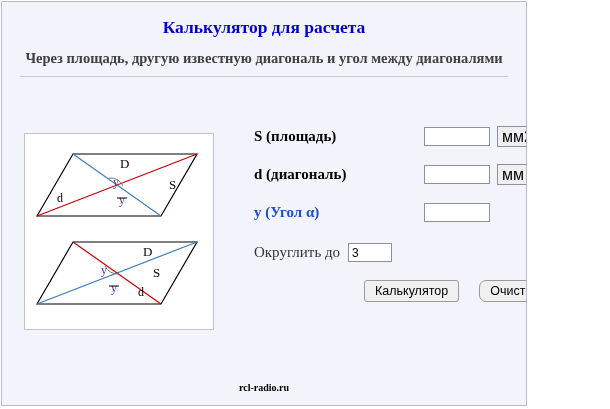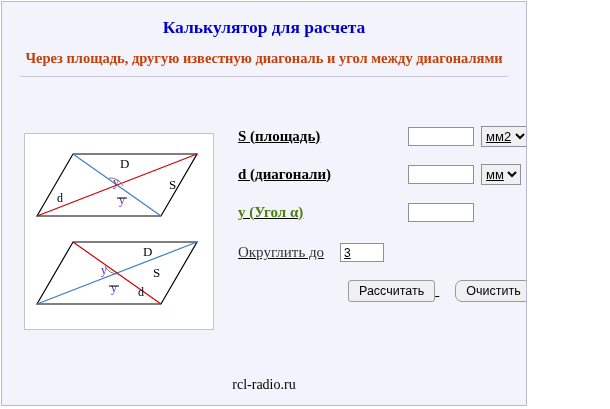--- a/index.html
+++ b/index.html
@@ -26,21 +26,21 @@
     text-align: center;
     color: #0000cc;
     font-weight: bold;
     font-size: 17.5px;
     line-height: 22px;
     padding-top: 14px;
   }
   .title .line2 { display: block; }
   .subtitle {
     text-align: center;
-    color: #c2410c;
+    color: #404040;
     font-weight: bold;
     font-size: 14.5px;
     padding-top: 12px;
     padding-bottom: 9px;
   }
   .divider {
     border: 0;
     border-top: 1px solid #c8c8d8;
     margin: 0 18px 0 18px;
   }
@@ -56,62 +56,60 @@
     top: 56px;
     width: 188px;
     height: 195px;
     background: #ffffff;
     border: 1px solid #c4c4c4;
   }
 
   
   .form {
     position: absolute;
-    left: 236px;
+    left: 252px;
     top: 40px;
     width: 350px;
-    text-decoration: underline;
   }
   .row {
     display: flex;
     align-items: center;
     height: 38px;
   }
   .row .lbl {
     width: 170px;
     font-weight: bold;
     font-size: 15px;
     color: #000;
   }
-  .row .lbl.violet { color: #4d7c0f; }
+  .row .lbl.violet { color: #1d4ed8; }
   .txt {
     width: 66px;
     height: 19px;
     border: 1px solid #8f8f9d;
     background: #ffffff;
     box-sizing: border-box;
     font-family: "Liberation Sans", sans-serif;
     font-size: 12px;
     padding: 1px 3px;
   }
   select.unit {
     margin-left: 7px;
     height: 21px;
     font-family: "Liberation Sans", sans-serif;
-    font-size: 13px;
+    font-size: 16px;
     border: 1px solid #8f8f9d;
     background: #f0f0f0;
   }
   .round-row {
     display: flex;
     align-items: center;
     margin-top: 12px;
     font-size: 15px;
     color: #333333;
-    gap: 8px;
   }
   .round-row .txt {
     width: 44px;
     margin: 0 8px;
   }
   .buttons {
     margin-top: 18px;
     padding-left: 110px;
   }
   .btn {
@@ -125,22 +123,22 @@
     cursor: pointer;
   }
   .btn + .btn { margin-left: 16px; border-radius: 7px; }
 
   .footer {
     position: absolute;
     left: 0;
     right: 0;
     bottom: 12px;
     text-align: center;
-    font-weight: normal;
-    font-size: 14px;
+    font-weight: bold;
+    font-size: 10px;
     color: #000;
   }
   svg { display: block; }
 </style>
 </head>
 <body>
 
 <div class="page">
 
   <div class="title">
@@ -187,39 +185,39 @@
 
       <div class="row">
         <div class="lbl">S (площадь)</div>
         <input class="txt" type="text" value="" style="">
         <select class="unit">
           <option>мм2</option>
         </select>
       </div>
 
       <div class="row">
-        <div class="lbl">d (диагонали)</div>
+        <div class="lbl">d (диагональ)</div>
         <input class="txt" type="text" value="" style="">
         <select class="unit">
           <option>мм</option>
         </select>
       </div>
 
       <div class="row">
         <div class="lbl violet">y (Угол α)</div>
         <input class="txt" type="text" value="" style="">
       </div>
 
       <div class="round-row">
         <span>Округлить до</span>
         <input class="txt" type="text" value="3" style="">
       </div>
 
       <div class="buttons">
-        <button class="btn">Рассчитать</button>
+        <button class="btn">Калькулятор</button>
         <button class="btn">Очистить</button>
       </div>
 
     </div>
   </div>
 
   <div class="footer">rcl-radio.ru</div>
 </div>
 
 </body></html>

